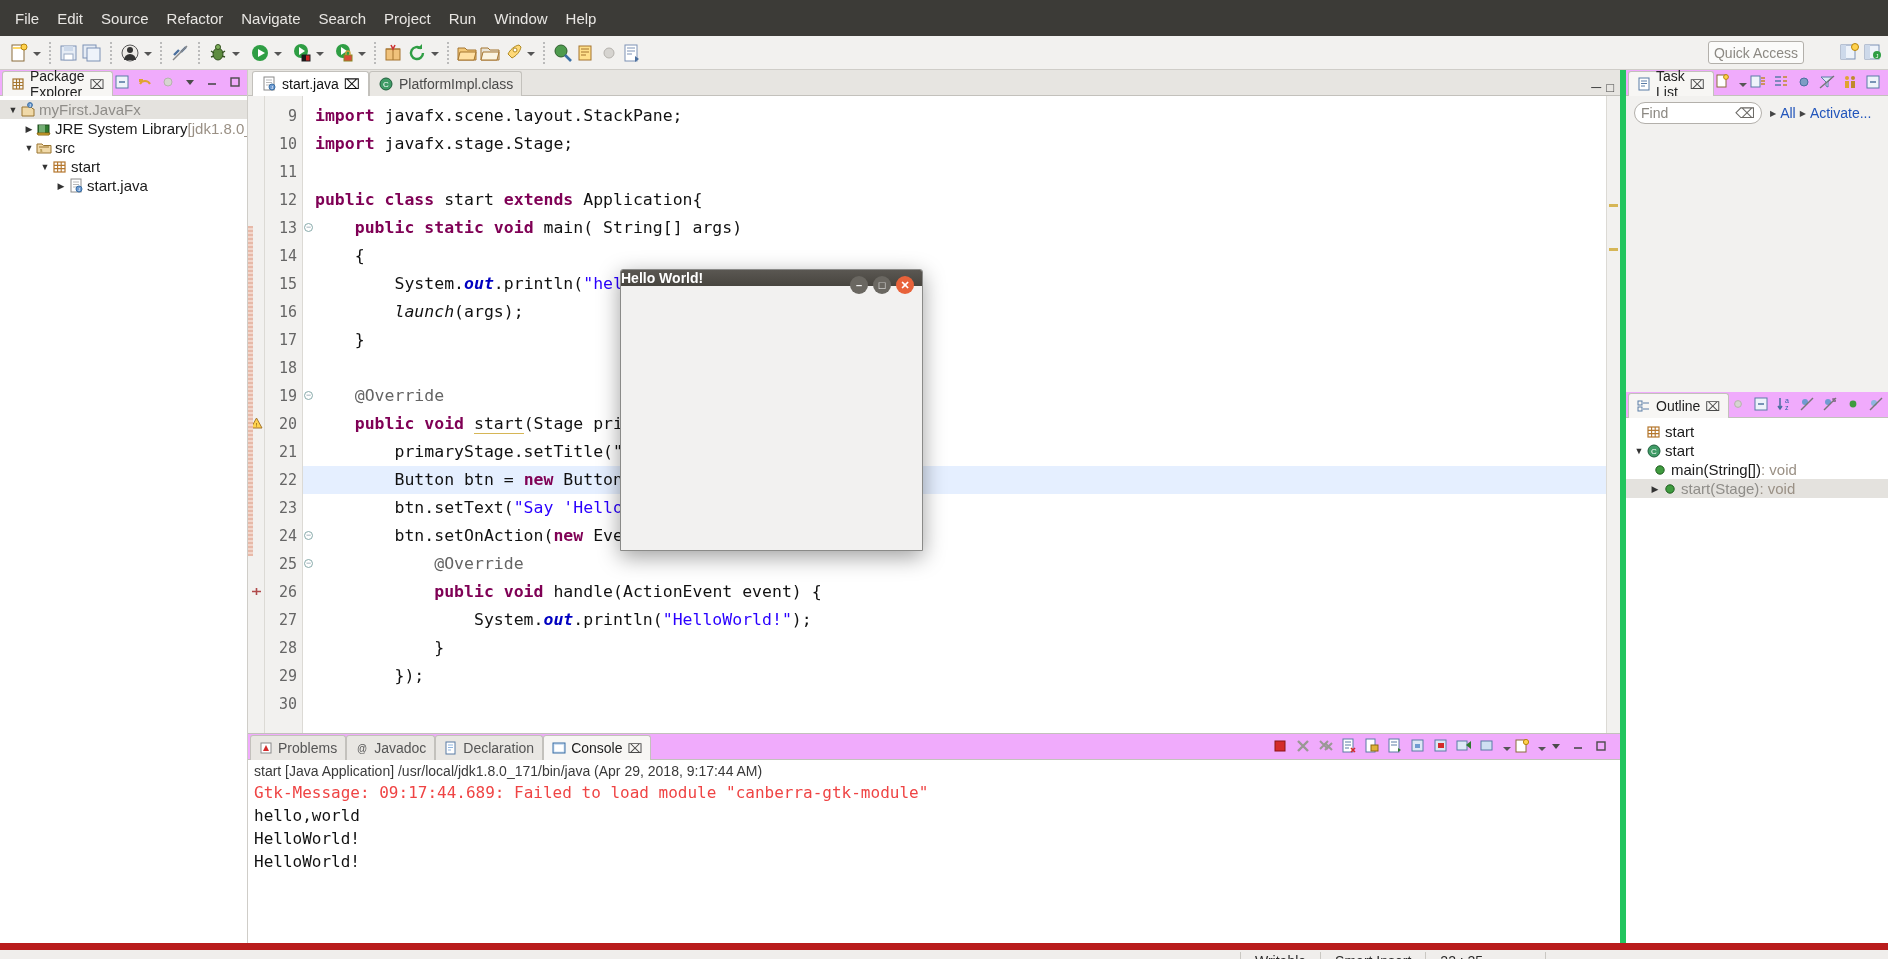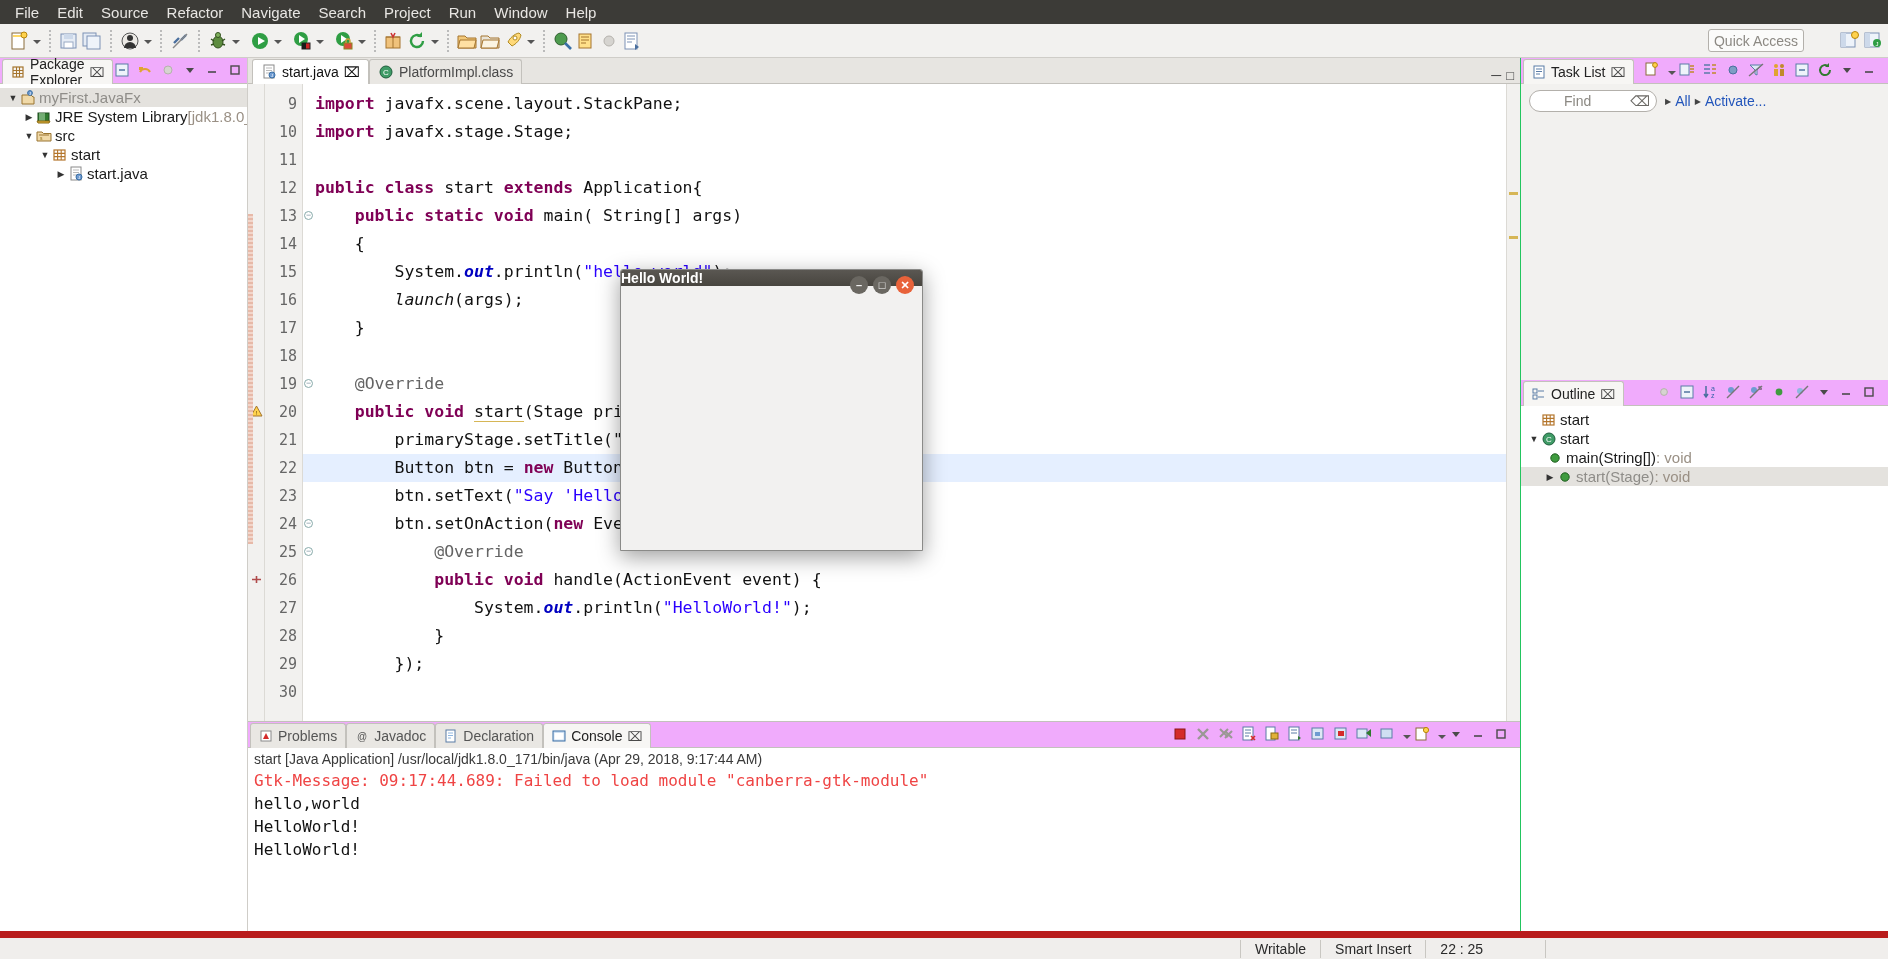--- a/index.html
+++ b/index.html
@@ -5,21 +5,21 @@
   * { box-sizing: border-box; margin: 0; padding: 0; }
   html, body {
     width: 1888px; height: 959px;
     overflow: hidden;
     font-family: "Liberation Sans", sans-serif;
     font-size: 15px;
     background: #f0eeec;
   }
   
   .menubar {
-    height: 24px; background: #3c3b37; color: #e8e6e3;
+    height: 36px; background: #3c3b37; color: #e8e6e3;
     display: flex; align-items: center; padding-left: 6px;
     font-size: 15px;
     text-align: right;
   }
   .menubar .mi { padding: 2px 9px; cursor: default; white-space: nowrap; }
 
   
   .toolbar {
     height: 34px; background: #f2f1ef;
     border-bottom: 1px solid #cfcdc8;
@@ -41,22 +41,22 @@
     background: #fbfbfa; color: #8c8983; font-size: 14px;
     display: flex; align-items: center; justify-content: center;
   }
   .persp { position: absolute; right: 4px; top: 5px; display: flex; gap: 2px; }
 
   
   .workbench { display: flex; height: calc(959px - 24px - 34px - 28px); }
   .col-left  { width: 248px; flex: none; display: flex; flex-direction: column;
                border-right: 1px solid #cfcdc8; background: #f2f1ef; }
   .col-mid   { flex: 1; display: flex; flex-direction: column; min-width: 0; }
-  .col-right { width: 368px; flex: none; display: flex; flex-direction: column;
-               border-left: 1px solid #22c55e; background: #f2f1ef; }
+  .col-right { width: 268px; flex: none; display: flex; flex-direction: column;
+               border-left: 6px solid #22c55e; background: #f2f1ef; }
 
   
   .view { display: flex; flex-direction: column; min-height: 0; background: #f2f1ef; }
   .view-tabrow {
     height: 26px; display: flex; align-items: flex-end;
     background: #f0abfc; border-bottom: 1px solid #c3c1bc;
     position: relative; padding-left: 2px;
   }
   .view-tab {
     height: 25px; display: flex; align-items: center; gap: 5px;
@@ -768,21 +768,21 @@
             <svg class="svgi" width="14" height="18" viewBox="0 0 14 18">
                 <path d="M3 11h8" stroke="#4a4a4a" stroke-width="1.6"></path>
               </svg>
             </span>
 
         </div>
       </div>
       <div class="view-body" style="background:#f2f1ef;">
         <div class="tasklist-bar">
           <div class="find-box">
-            <span style="flex:1;margin-left:28px;">Find</span>
+            <span style="flex:1;">Find</span>
             <span style="color:#6c6a66;">⌫</span>
           </div>
           <div class="bc">
             <span class="tri">▶</span>
             <span>All</span>
             <span class="tri">▶</span>
             <span>Activate...</span>
           </div>
         </div>
       </div>

